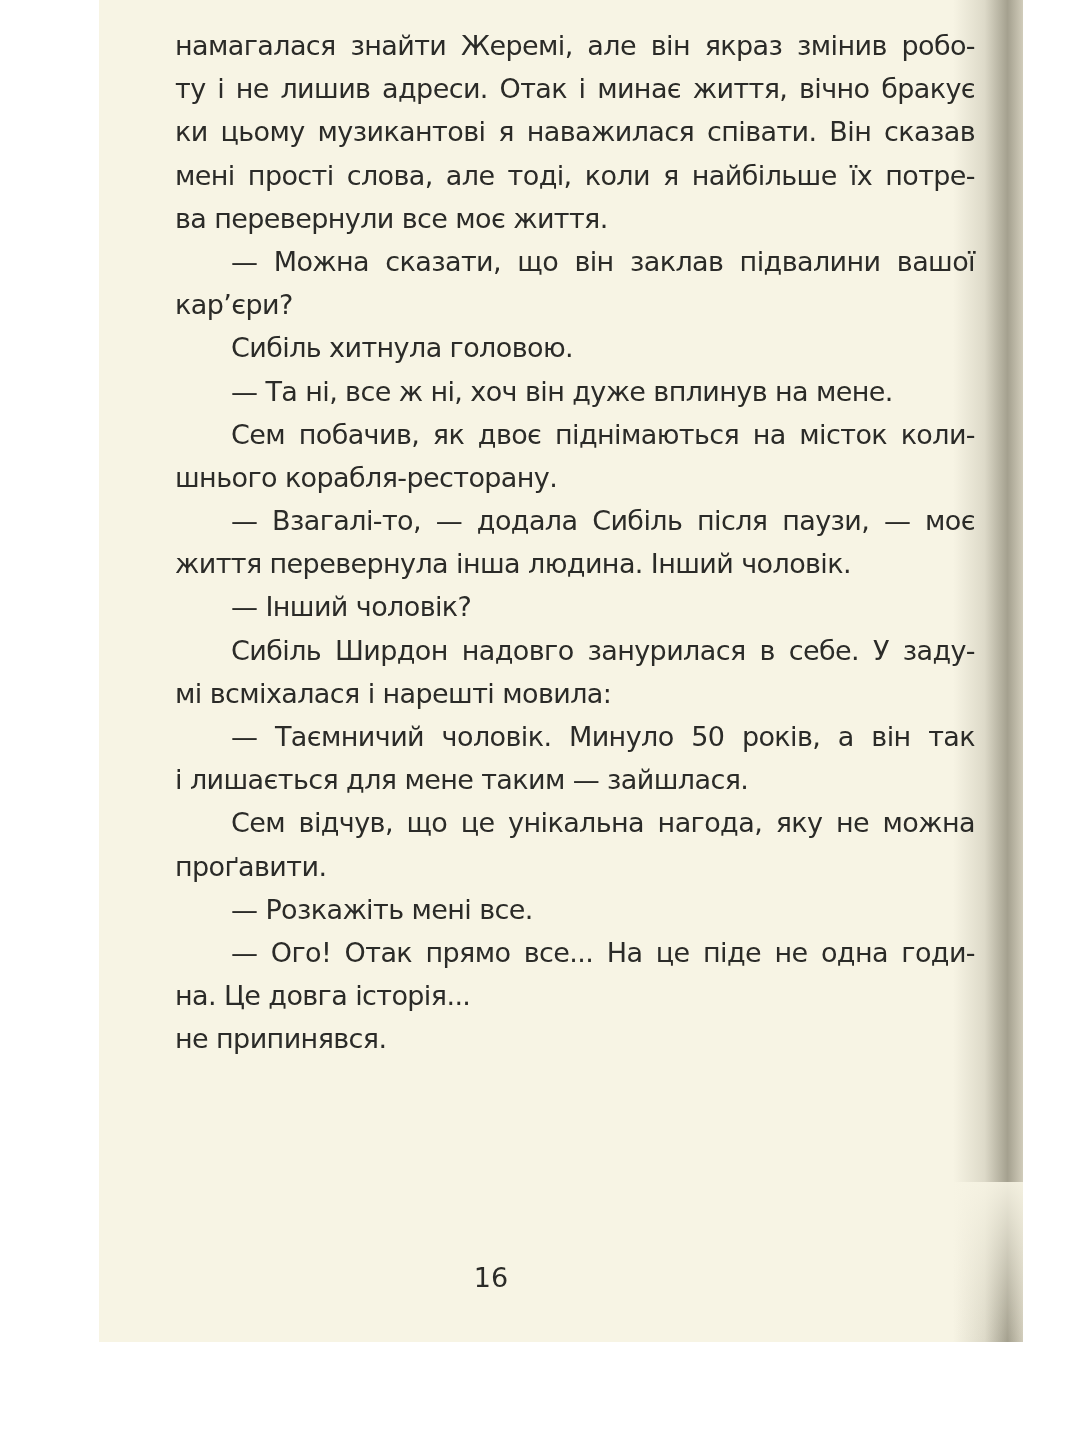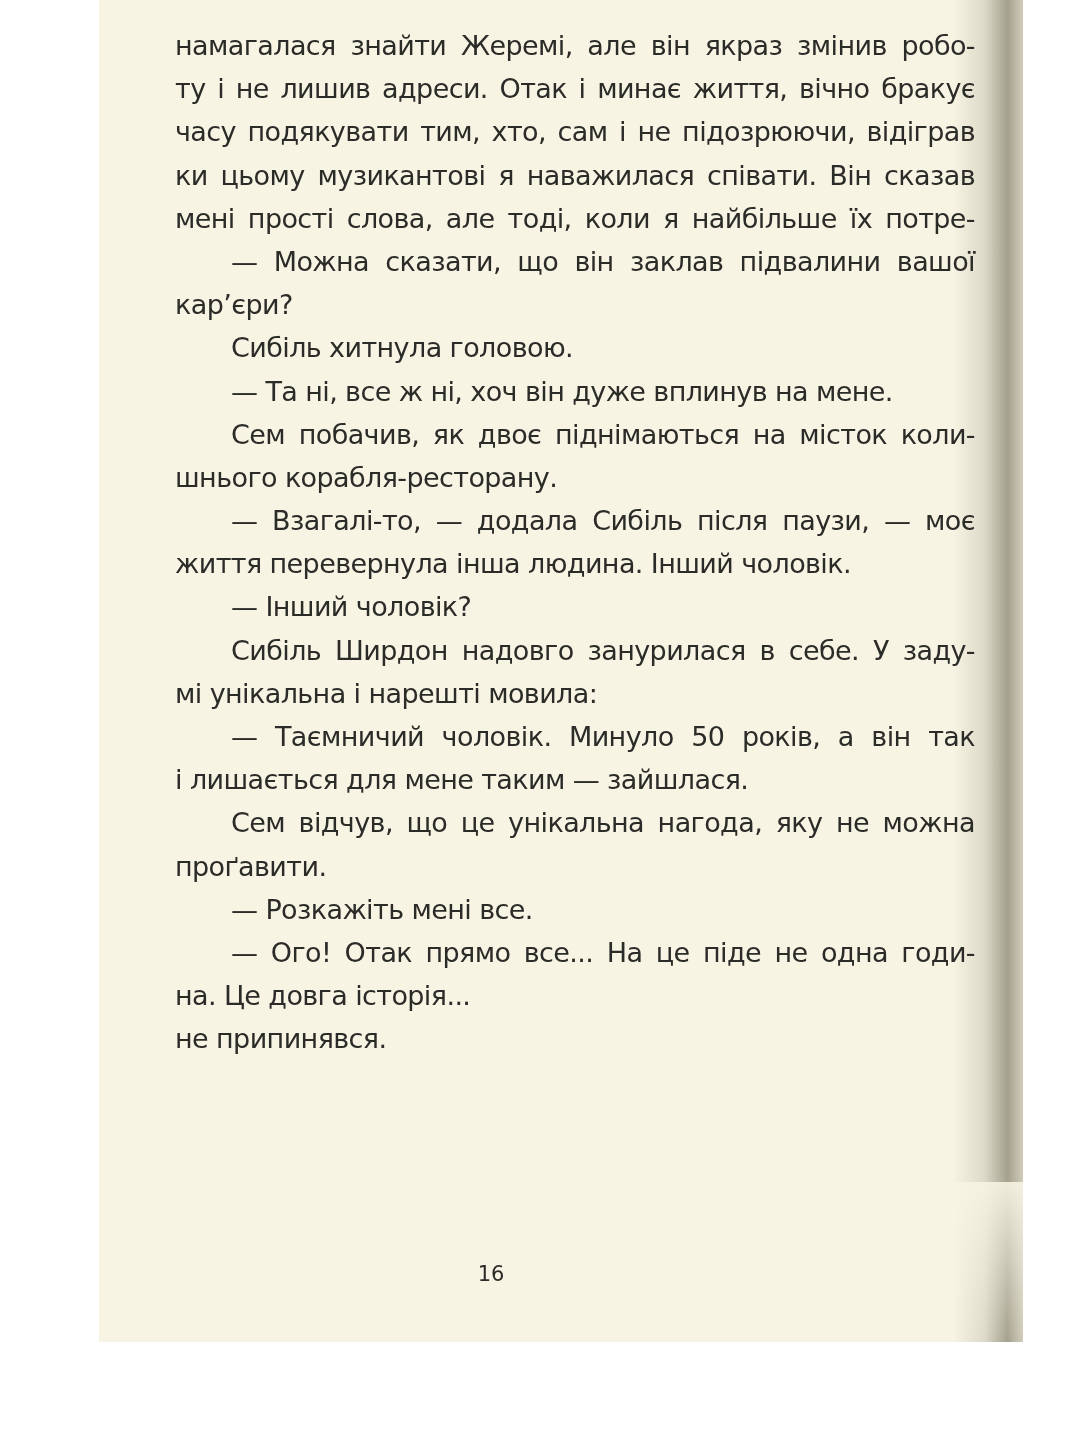--- a/index.html
+++ b/index.html
@@ -73,46 +73,46 @@
     .line.indent {
       padding-left: 56px;
     }
     .page-number {
       position: absolute;
       left: 0;
       width: 784px;
       top: 1262px;
       text-align: center;
       font-family: "DejaVu Sans", sans-serif;
-      font-size: 21px;
+      font-size: 27px;
       color: #2b2b28;
       z-index: 2;
     }
   </style>
 </head>
 <body>
 
 <div class="page">
   <div class="text-block">
     <span class="line">намагалася знайти Жеремі, але він якраз змінив робо-</span>
     <span class="line">ту і не лишив адреси. Отак і минає життя, вічно бракує</span>
-    <span class="line">часу подякувати тим, хто, сам і не підозрюючи, відіграв</span>
     <span class="line">ки цьому музикантові я наважилася співати. Він сказав</span>
     <span class="line">мені прості слова, але тоді, коли я найбільше їх потре-</span>
+    <span class="line last">ва перевернули все моє життя.</span>
     <span class="line indent">— Можна сказати, що він заклав підвалини вашої</span>
     <span class="line last">кар’єри?</span>
     <span class="line indent last">Сибіль хитнула головою.</span>
     <span class="line indent last">— Та ні, все ж ні, хоч він дуже вплинув на мене.</span>
     <span class="line indent">Сем побачив, як двоє піднімаються на місток коли-</span>
     <span class="line last">шнього корабля-ресторану.</span>
     <span class="line indent">— Взагалі-то, — додала Сибіль після паузи, — моє</span>
     <span class="line last">життя перевернула інша людина. Інший чоловік.</span>
     <span class="line indent last">— Інший чоловік?</span>
     <span class="line indent">Сибіль Ширдон надовго занурилася в себе. У заду-</span>
-    <span class="line last">мі унікальна і нарешті мовила:</span>
+    <span class="line last">мі всміхалася і нарешті мовила:</span>
     <span class="line indent">— Таємничий чоловік. Минуло 50 років, а він так</span>
     <span class="line last">і лишається для мене таким — зайшлася.</span>
     <span class="line indent">Сем відчув, що це унікальна нагода, яку не можна</span>
     <span class="line last">проґавити.</span>
     <span class="line indent last">— Розкажіть мені все.</span>
     <span class="line indent">— Ого! Отак прямо все... На це піде не одна годи-</span>
     <span class="line last">на. Це довга історія...</span>
     <span class="line last">не припинявся.</span>
   </div>
   <div class="page-number">16</div>

